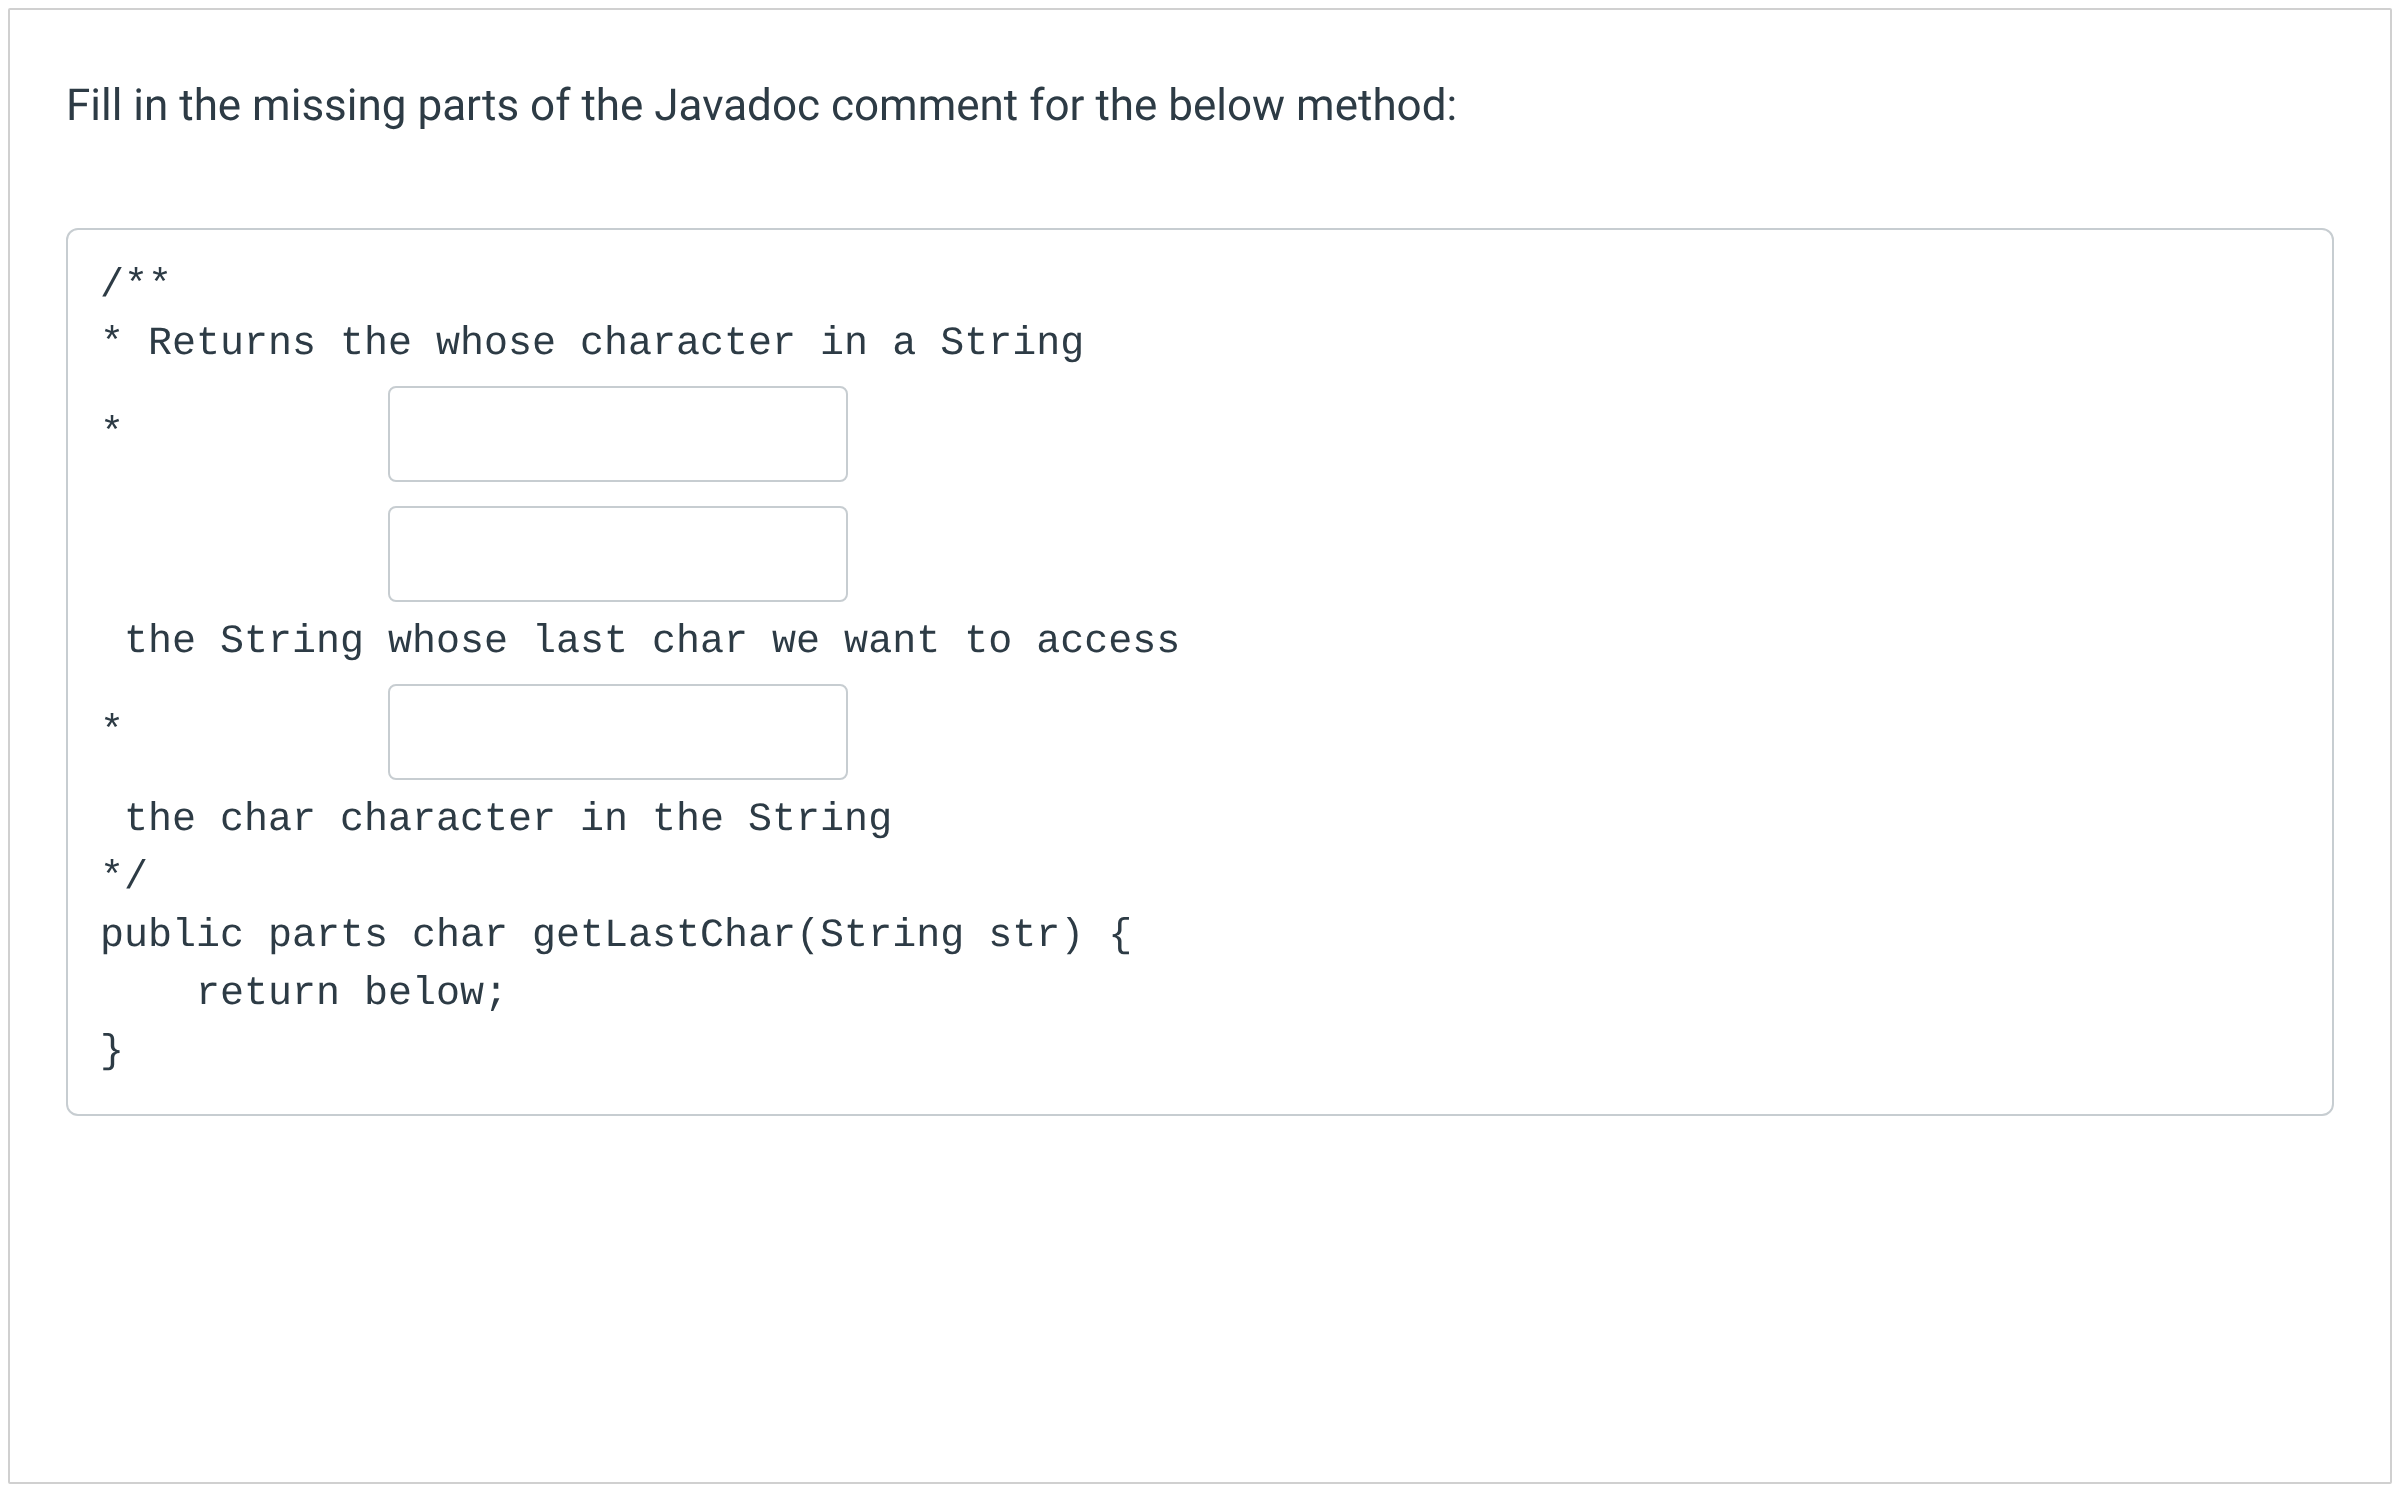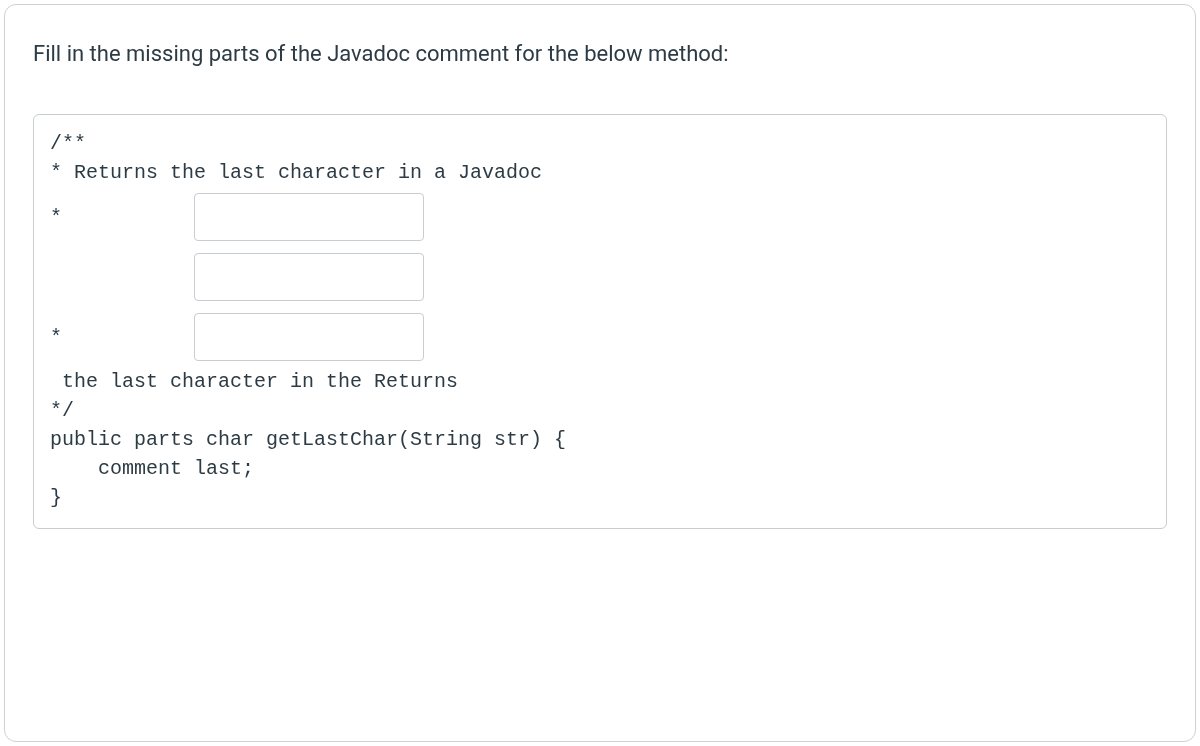--- a/index.html
+++ b/index.html
@@ -9,21 +9,21 @@
     }
     body {
       font-family: -apple-system, BlinkMacSystemFont, "Segoe UI", Roboto, Helvetica, Arial, sans-serif;
       background: #ffffff;
       padding: 0;
       width: 1200px;
       height: 746px;
     }
     .outer-container {
       border: 1px solid #d0d0d0;
-      border-radius: 12px;
+      border-radius: 1px;
       margin: 4px;
       padding: 0;
       height: 738px;
       position: relative;
     }
     .question-area {
       padding: 36px 28px 20px 28px;
     }
     .instruction {
       font-size: 22px;
@@ -75,35 +75,36 @@
   </style>
 </head>
 <body>
 
 <div class="outer-container">
   <div class="question-area">
     <div class="instruction">Fill in the missing parts of the Javadoc comment for the below method:</div>
 
     <div class="code-block">
       <div class="code-line"><span class="code-text">/**</span></div>
-      <div class="code-line"><span class="code-text">* Returns the last character in a Javadoc</span></div>
+      <div class="code-line"><span class="code-text">* Returns the whose character in a String</span></div>
       <div class="input-row">
         <span class="input-indent code-text">*</span>
         <span class="input-indent">           </span>
         <input type="text" class="blank-input" value="" style="">
       </div>
       <div class="input-row">
         <span class="input-indent">            </span>
         <input type="text" class="blank-input" value="" style="">
       </div>
+      <div class="code-line"><span class="code-text"> the String whose last char we want to access</span></div>
       <div class="input-row">
         <span class="input-indent code-text">*</span>
         <span class="input-indent">           </span>
         <input type="text" class="blank-input" value="" style="">
       </div>
-      <div class="code-line"><span class="code-text"> the last character in the Returns</span></div>
+      <div class="code-line"><span class="code-text"> the char character in the String</span></div>
       <div class="code-line"><span class="code-text">*/</span></div>
       <div class="code-line"><span class="code-text">public parts char getLastChar(String str) {</span></div>
-      <div class="code-line"><span class="code-text">    comment last;</span></div>
+      <div class="code-line"><span class="code-text">    return below;</span></div>
       <div class="code-line"><span class="code-text">}</span></div>
     </div>
   </div>
 </div>
 
 </body></html>

